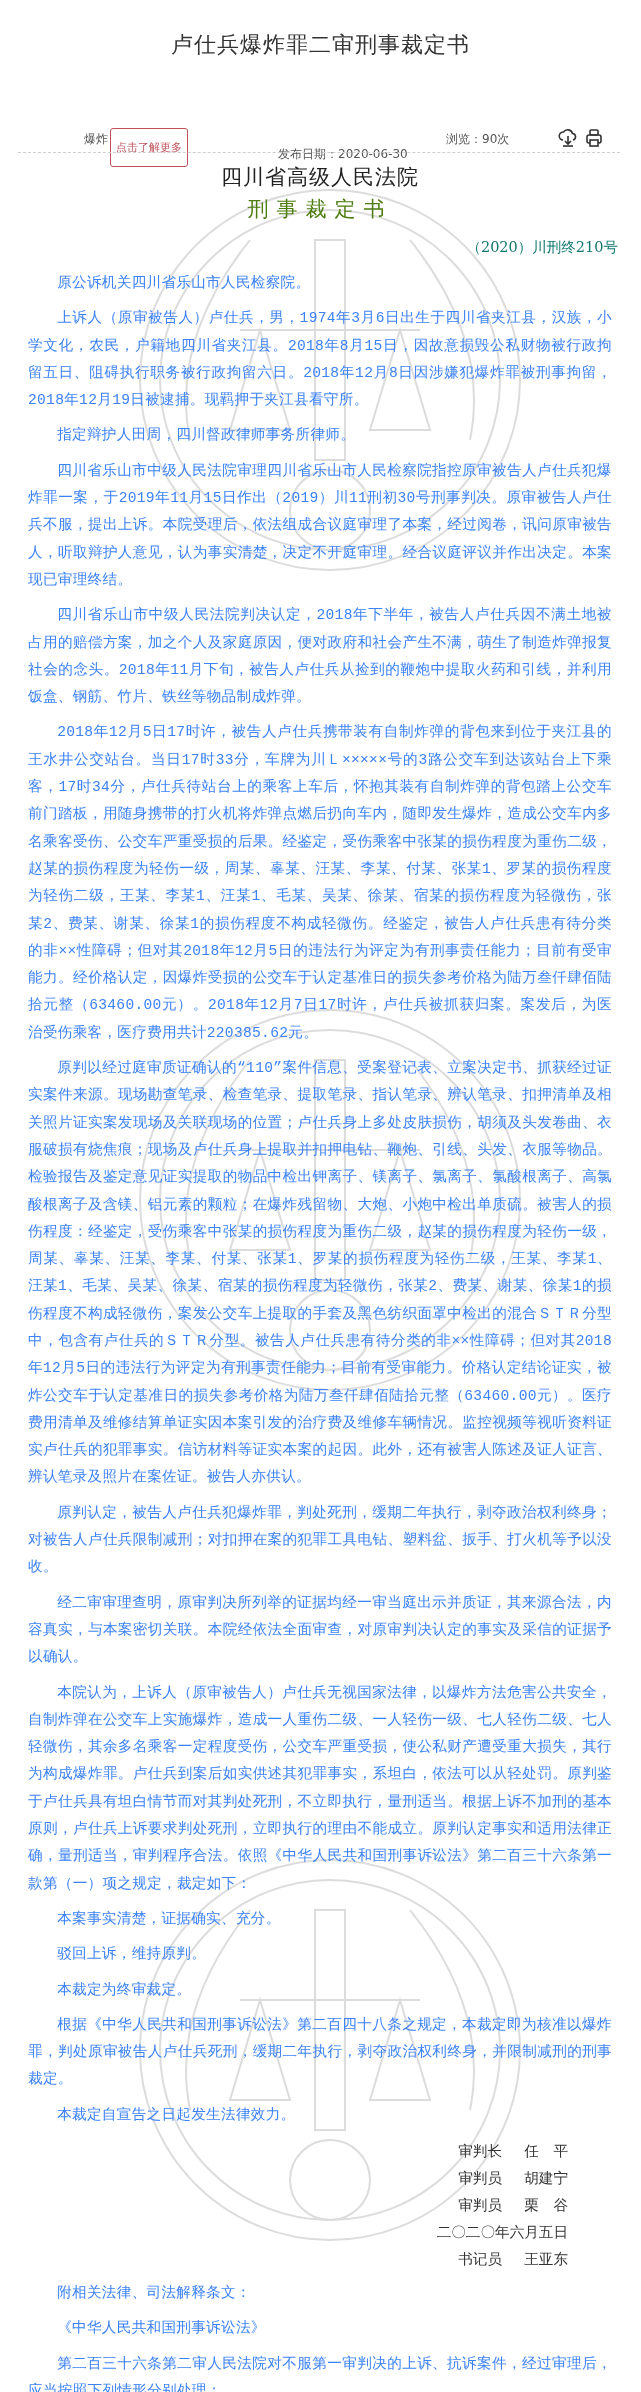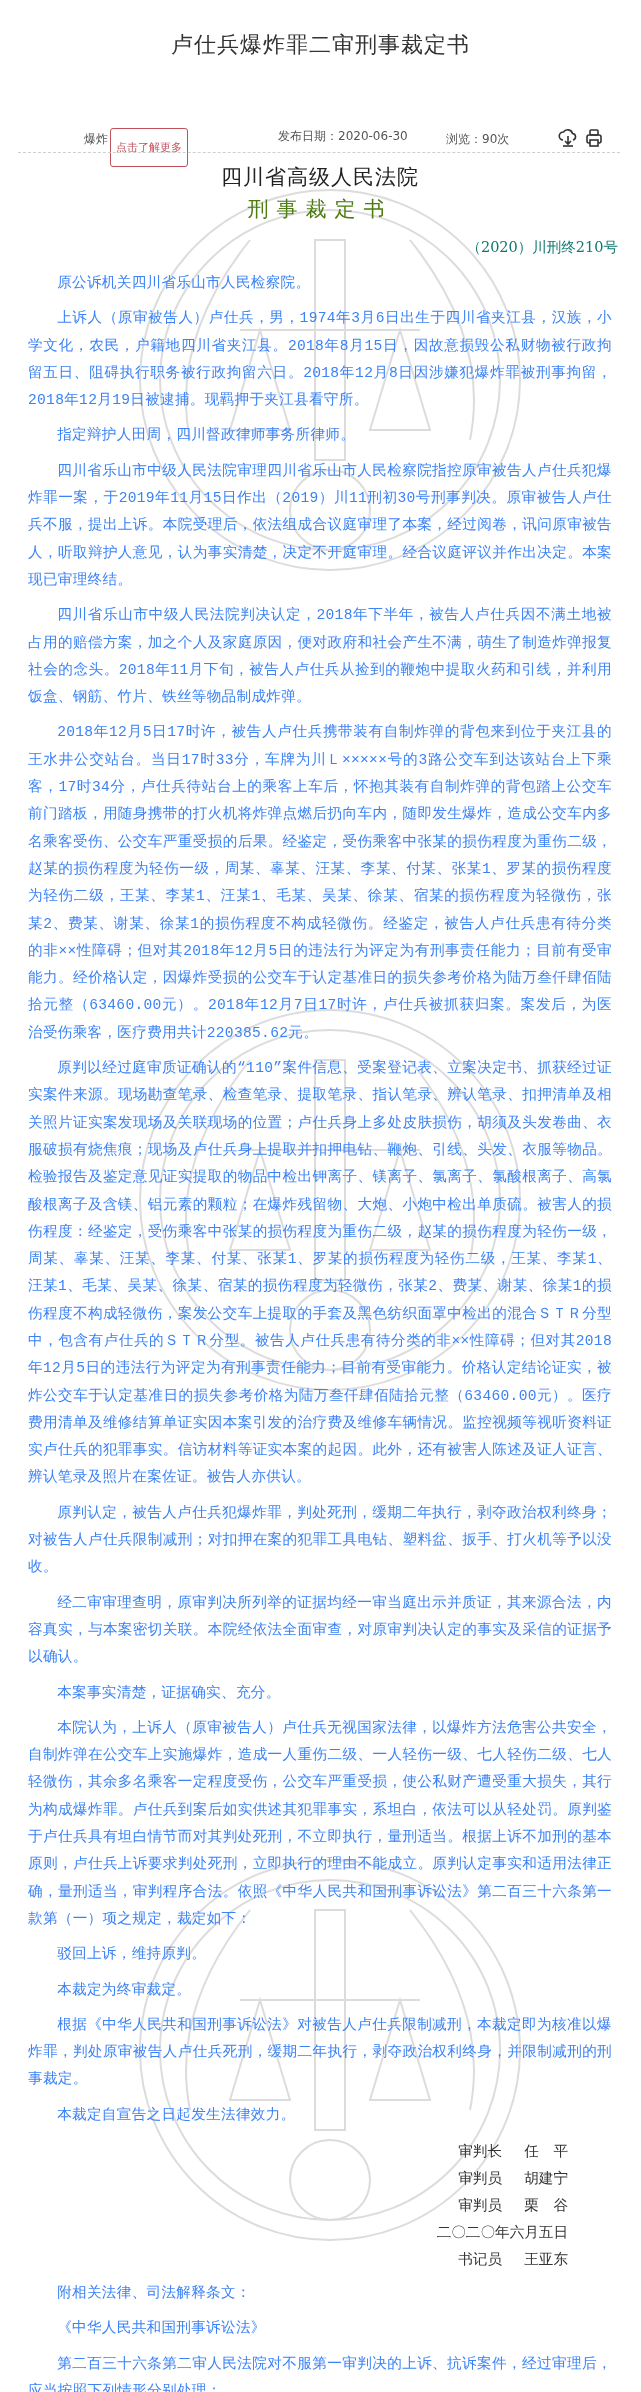--- a/index.html
+++ b/index.html
@@ -13,21 +13,21 @@
 
   .meta-row {
     position: absolute; top: 128px; left: 18px; width: 602px; height: 22px;
     font-family: "DejaVu Sans", sans-serif; font-size: 12px; color: #555;
   }
   .meta-row .tag { position: absolute; left: 66px; top: 3px; }
   .meta-row .more {
     position: absolute; left: 92px; top: 0px; border: 1px solid #c0505a; color: #c0505a;
     border-radius: 3px; padding: 11px 5px; font-size: 11px; background: #fff; cursor: pointer;
   }
-  .meta-row .date { position: absolute; left: 260px; top: 0; }
+  .meta-row .date { position: absolute; left: 260px; top: 18px; }
   .meta-row .views { position: absolute; left: 428px; top: 3px; }
   .meta-row .icon-btn { position: absolute; top: 0px; width: 20px; height: 20px; cursor: pointer; }
   .meta-row .download { left: 540px; }
   .meta-row .print { left: 566px; }
   .divider {
     position: absolute; top: 152px; left: 18px; width: 602px; border-top: 1px dashed #cfcfcf;
   }
 
   .watermark { position: absolute; left: 130px; pointer-events: none; }
 
@@ -127,25 +127,25 @@
 
     <p class="para">原公诉机关四川省乐山市人民检察院。</p>
     <p class="para">上诉人（原审被告人）卢仕兵，男，1974年3月6日出生于四川省夹江县，汉族，小学文化，农民，户籍地四川省夹江县。2018年8月15日，因故意损毁公私财物被行政拘留五日、阻碍执行职务被行政拘留六日。2018年12月8日因涉嫌犯爆炸罪被刑事拘留，2018年12月19日被逮捕。现羁押于夹江县看守所。</p>
     <p class="para">指定辩护人田周，四川督政律师事务所律师。</p>
     <p class="para">四川省乐山市中级人民法院审理四川省乐山市人民检察院指控原审被告人卢仕兵犯爆炸罪一案，于2019年11月15日作出（2019）川11刑初30号刑事判决。原审被告人卢仕兵不服，提出上诉。本院受理后，依法组成合议庭审理了本案，经过阅卷，讯问原审被告人，听取辩护人意见，认为事实清楚，决定不开庭审理。经合议庭评议并作出决定。本案现已审理终结。</p>
     <p class="para">四川省乐山市中级人民法院判决认定，2018年下半年，被告人卢仕兵因不满土地被占用的赔偿方案，加之个人及家庭原因，便对政府和社会产生不满，萌生了制造炸弹报复社会的念头。2018年11月下旬，被告人卢仕兵从捡到的鞭炮中提取火药和引线，并利用饭盒、钢筋、竹片、铁丝等物品制成炸弹。</p>
     <p class="para">2018年12月5日17时许，被告人卢仕兵携带装有自制炸弹的背包来到位于夹江县的王水井公交站台。当日17时33分，车牌为川Ｌ×××××号的3路公交车到达该站台上下乘客，17时34分，卢仕兵待站台上的乘客上车后，怀抱其装有自制炸弹的背包踏上公交车前门踏板，用随身携带的打火机将炸弹点燃后扔向车内，随即发生爆炸，造成公交车内多名乘客受伤、公交车严重受损的后果。经鉴定，受伤乘客中张某的损伤程度为重伤二级，赵某的损伤程度为轻伤一级，周某、辜某、汪某、李某、付某、张某1、罗某的损伤程度为轻伤二级，王某、李某1、汪某1、毛某、吴某、徐某、宿某的损伤程度为轻微伤，张某2、费某、谢某、徐某1的损伤程度不构成轻微伤。经鉴定，被告人卢仕兵患有待分类的非××性障碍；但对其2018年12月5日的违法行为评定为有刑事责任能力；目前有受审能力。经价格认定，因爆炸受损的公交车于认定基准日的损失参考价格为陆万叁仟肆佰陆拾元整（63460.00元）。2018年12月7日17时许，卢仕兵被抓获归案。案发后，为医治受伤乘客，医疗费用共计220385.62元。</p>
     <p class="para">原判以经过庭审质证确认的“110”案件信息、受案登记表、立案决定书、抓获经过证实案件来源。现场勘查笔录、检查笔录、提取笔录、指认笔录、辨认笔录、扣押清单及相关照片证实案发现场及关联现场的位置；卢仕兵身上多处皮肤损伤，胡须及头发卷曲、衣服破损有烧焦痕；现场及卢仕兵身上提取并扣押电钻、鞭炮、引线、头发、衣服等物品。检验报告及鉴定意见证实提取的物品中检出钾离子、镁离子、氯离子、氯酸根离子、高氯酸根离子及含镁、铝元素的颗粒；在爆炸残留物、大炮、小炮中检出单质硫。被害人的损伤程度：经鉴定，受伤乘客中张某的损伤程度为重伤二级，赵某的损伤程度为轻伤一级，周某、辜某、汪某、李某、付某、张某1、罗某的损伤程度为轻伤二级，王某、李某1、汪某1、毛某、吴某、徐某、宿某的损伤程度为轻微伤，张某2、费某、谢某、徐某1的损伤程度不构成轻微伤，案发公交车上提取的手套及黑色纺织面罩中检出的混合ＳＴＲ分型中，包含有卢仕兵的ＳＴＲ分型。被告人卢仕兵患有待分类的非××性障碍；但对其2018年12月5日的违法行为评定为有刑事责任能力；目前有受审能力。价格认定结论证实，被炸公交车于认定基准日的损失参考价格为陆万叁仟肆佰陆拾元整（63460.00元）。医疗费用清单及维修结算单证实因本案引发的治疗费及维修车辆情况。监控视频等视听资料证实卢仕兵的犯罪事实。信访材料等证实本案的起因。此外，还有被害人陈述及证人证言、辨认笔录及照片在案佐证。被告人亦供认。</p>
     <p class="para">原判认定，被告人卢仕兵犯爆炸罪，判处死刑，缓期二年执行，剥夺政治权利终身；对被告人卢仕兵限制减刑；对扣押在案的犯罪工具电钻、塑料盆、扳手、打火机等予以没收。</p>
     <p class="para">经二审审理查明，原审判决所列举的证据均经一审当庭出示并质证，其来源合法，内容真实，与本案密切关联。本院经依法全面审查，对原审判决认定的事实及采信的证据予以确认。</p>
+    <p class="para">本院认为，上诉人（原审被告人）卢仕兵无视国家法律，以爆炸方法危害公共安全，自制炸弹在公交车上实施爆炸，造成一人重伤二级、一人轻伤一级、七人轻伤二级、七人轻微伤，其余多名乘客一定程度受伤，公交车严重受损，使公私财产遭受重大损失，其行为构成爆炸罪。卢仕兵到案后如实供述其犯罪事实，系坦白，依法可以从轻处罚。原判鉴于卢仕兵具有坦白情节而对其判处死刑，不立即执行，量刑适当。根据上诉不加刑的基本原则，卢仕兵上诉要求判处死刑，立即执行的理由不能成立。原判认定事实和适用法律正确，量刑适当，审判程序合法。依照《中华人民共和国刑事诉讼法》第二百三十六条第一款第（一）项之规定，裁定如下：</p>
     <p class="para">本案事实清楚，证据确实、充分。</p>
-    <p class="para">本院认为，上诉人（原审被告人）卢仕兵无视国家法律，以爆炸方法危害公共安全，自制炸弹在公交车上实施爆炸，造成一人重伤二级、一人轻伤一级、七人轻伤二级、七人轻微伤，其余多名乘客一定程度受伤，公交车严重受损，使公私财产遭受重大损失，其行为构成爆炸罪。卢仕兵到案后如实供述其犯罪事实，系坦白，依法可以从轻处罚。原判鉴于卢仕兵具有坦白情节而对其判处死刑，不立即执行，量刑适当。根据上诉不加刑的基本原则，卢仕兵上诉要求判处死刑，立即执行的理由不能成立。原判认定事实和适用法律正确，量刑适当，审判程序合法。依照《中华人民共和国刑事诉讼法》第二百三十六条第一款第（一）项之规定，裁定如下：</p>
     <p class="para">驳回上诉，维持原判。</p>
     <p class="para">本裁定为终审裁定。</p>
-    <p class="para">根据《中华人民共和国刑事诉讼法》对被告人卢仕兵限制减刑，本裁定即为核准以爆炸罪，判处原审被告人卢仕兵死刑，缓期二年执行，剥夺政治权利终身，并限制减刑的刑事裁定。</p>
+    <p class="para">根据《中华人民共和国刑事诉讼法》第二百四十八条之规定，本裁定即为核准以爆炸罪，判处原审被告人卢仕兵死刑，缓期二年执行，剥夺政治权利终身，并限制减刑的刑事裁定。</p>
     <p class="para">本裁定自宣告之日起发生法律效力。</p>
 
     <div style="margin-top:4px">
       <p class="sign"><span class="role">审判长</span><span class="name">任　平</span></p>
       <p class="sign"><span class="role">审判员</span><span class="name">胡建宁</span></p>
       <p class="sign"><span class="role">审判员</span><span class="name">栗　谷</span></p>
       <p class="sign">二〇二〇年六月五日</p>
       <p class="sign"><span class="role">书记员</span><span class="name">王亚东</span></p>
     </div>
 

